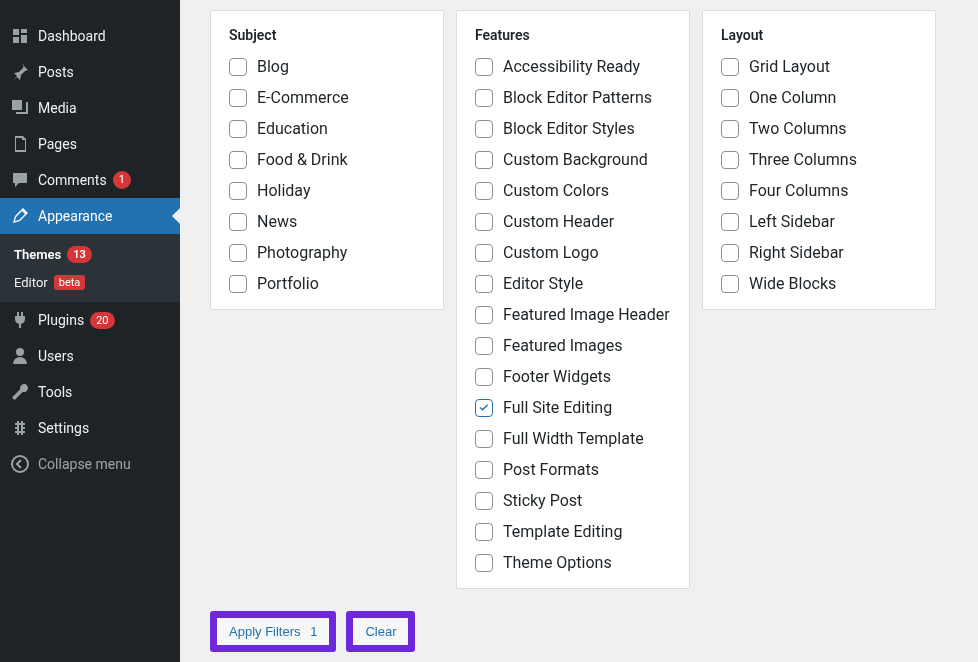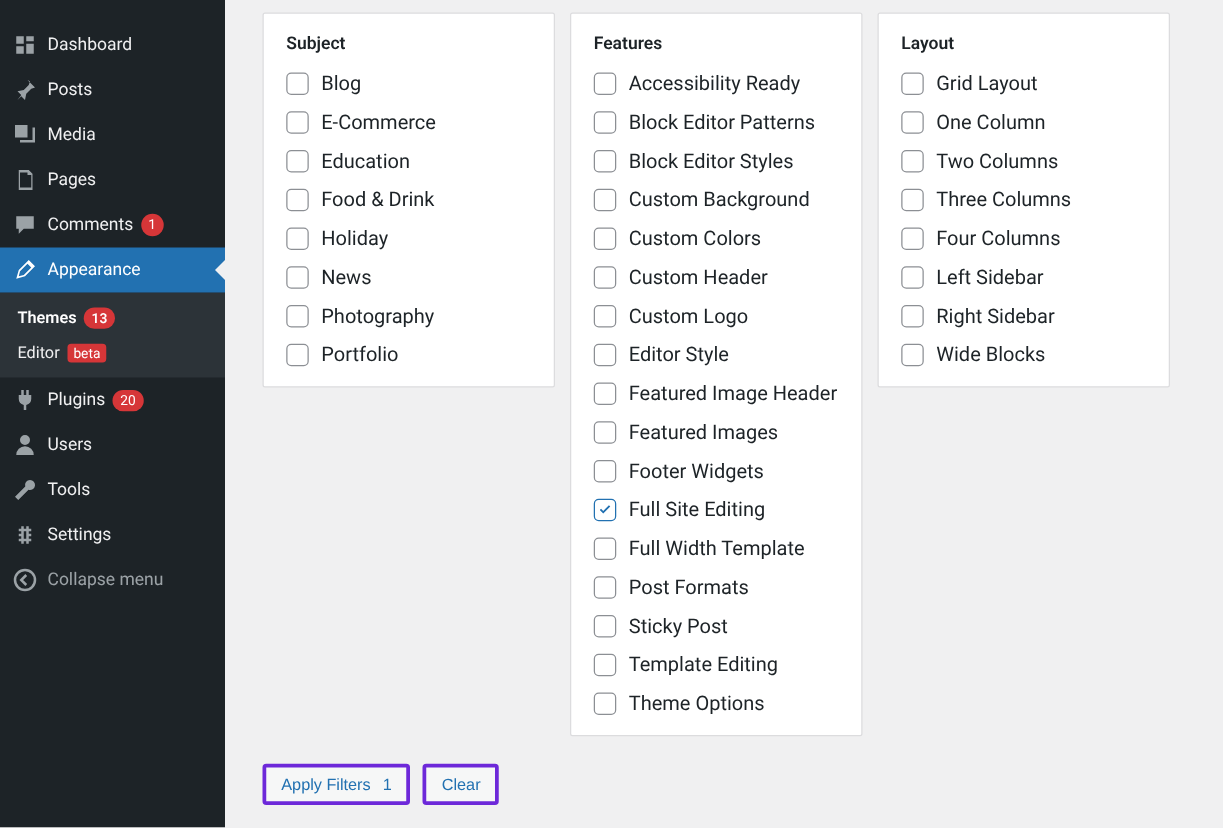--- a/index.html
+++ b/index.html
@@ -116,21 +116,21 @@
   justify-content: center;
   flex-shrink: 0;
 }
 .chk-box.checked {
   border-color: #2271b1;
 }
 .chk-box.checked svg { width: 14px; height: 14px; fill: #2271b1; }
 .chk-label { font-size: 16px; color: #1d2327; }
 .actions { margin-top: 22px; display: flex; gap: 10px; }
 .btn {
-  border: 3px solid #6d28d9;
+  border: 7px solid #6d28d9;
   color: #2271b1;
   background: #f6f7f7;
   padding: 6px 12px;
   border-radius: 3px;
   cursor: pointer;
   font-size: 13px;
 }
 .btn .count { margin-left: 6px; }
 .collapse-item { color: rgba(240,246,252,0.6); }
 .collapse-item .icon { color: rgba(240,246,252,0.6); }

